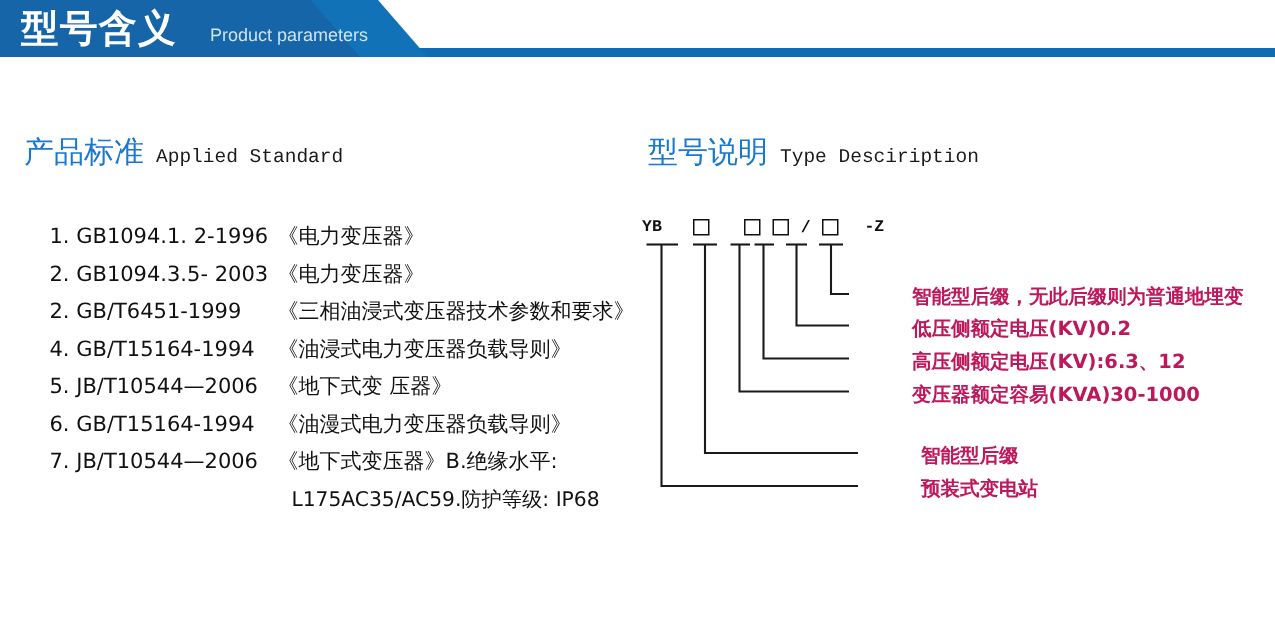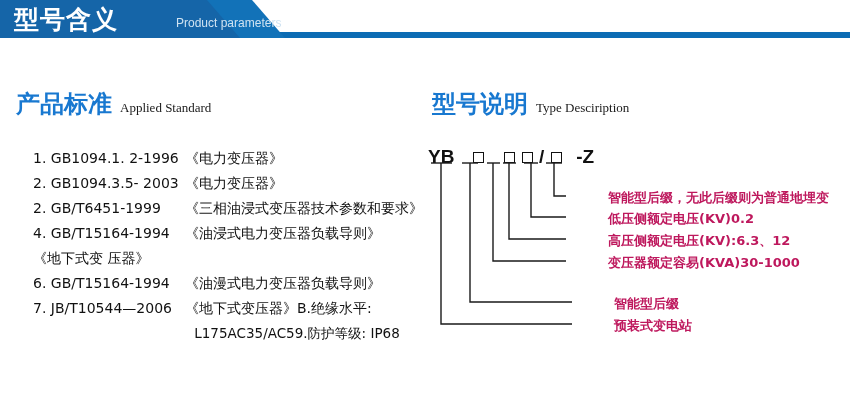--- a/index.html
+++ b/index.html
@@ -27,32 +27,32 @@
     clip-path:polygon(0 0, 207px 0, 240px 38px, 0 38px);
   }
   .banner-title{
     position:absolute;left:14px;top:4px;
     font-size:25px;font-weight:bold;color:#ffffff;
     letter-spacing:1px;line-height:30px;
     font-family:Liberation Sans, sans-serif;
   }
   .banner-sub{
     position:absolute;left:140px;top:16px;
-    font-size:12px;color:#cfe3f2;line-height:14px;margin-left:36px;
+    font-size:12px;color:#cfe3f2;line-height:14px;
   }
 
   
   .sec-head{position:absolute;white-space:nowrap;}
   .sec-head .cn{
-    font-size:24px;font-weight:bold;color:#1878d0;
+    font-size:20px;font-weight:normal;color:#1878d0;
     font-family:"DejaVu Sans",sans-serif;
   }
   .sec-head .en{
     font-size:13px;color:#1a1a1a;margin-left:8px;
-    font-family:Liberation Serif, serif;
+    font-family:Liberation Mono, monospace;
   }
   #head-left{left:16px;top:88px;}
   #head-right{left:432px;top:88px;}
 
   
   .std-list{position:absolute;left:16px;top:146px;width:410px;}
   .std-row{
     display:flex;font-size:14px;color:#111;
     line-height:25px;white-space:nowrap;
     font-family:"DejaVu Sans",sans-serif;
@@ -64,22 +64,22 @@
     font-size:13.5px;color:#111;line-height:25px;
     padding-left:152px;white-space:nowrap;
     font-family:"DejaVu Sans",sans-serif;
     text-align:center;
   }
 
   
   .code-wrap{position:absolute;left:428px;top:146px;}
   .code-line{
     position:relative;height:20px;white-space:nowrap;
-    font-size:19px;font-weight:bold;color:#111;
-    font-family:Liberation Sans, sans-serif;
+    font-size:11px;font-weight:bold;color:#111;
+    font-family:Liberation Mono, monospace;
   }
   .code-tok{display:inline-block;}
   .box-glyph{
     display:inline-block;width:9px;height:9px;
     border:1.6px solid #111;vertical-align:middle;
     margin:0 1px;
   }
 
   
   .leaders{position:absolute;left:0;top:0;width:850px;height:412px;pointer-events:none;}
@@ -122,20 +122,21 @@
     </div>
     <div class="std-row">
       <span class="std-code">2. GB/T6451-1999</span>
       <span class="std-name">《三相油浸式变压器技术参数和要求》</span>
     </div>
     <div class="std-row">
       <span class="std-code">4. GB/T15164-1994</span>
       <span class="std-name">《油浸式电力变压器负载导则》</span>
     </div>
     <div class="std-row">
+      <span class="std-code">5. JB/T10544—2006</span>
       <span class="std-name">《地下式变 压器》</span>
     </div>
     <div class="std-row">
       <span class="std-code">6. GB/T15164-1994</span>
       <span class="std-name">《油漫式电力变压器负载导则》</span>
     </div>
     <div class="std-row">
       <span class="std-code">7. JB/T10544—2006</span>
       <span class="std-name">《地下式变压器》B.绝缘水平:</span>
     </div>

